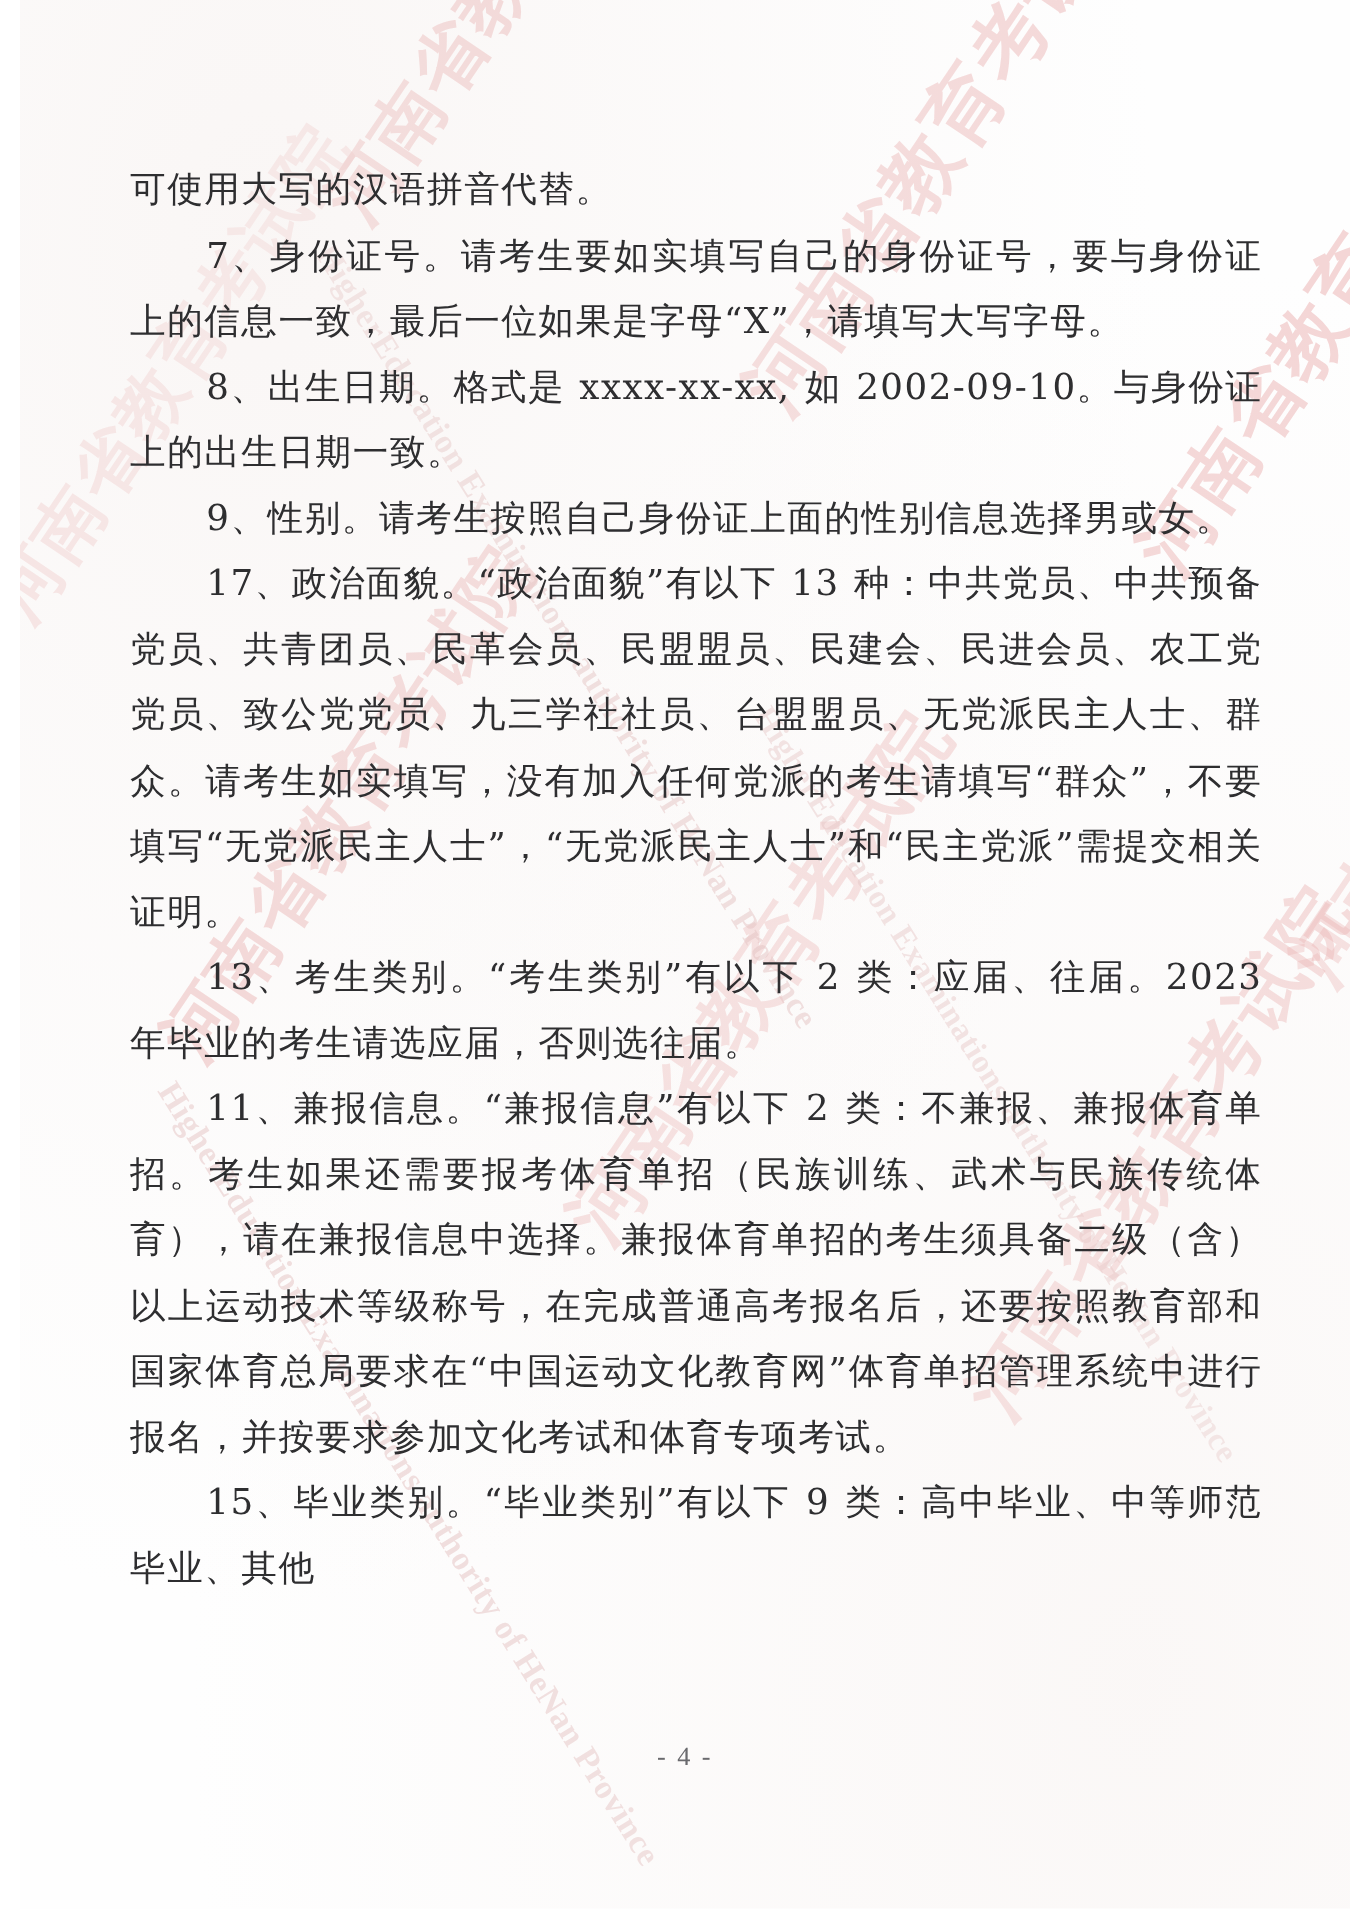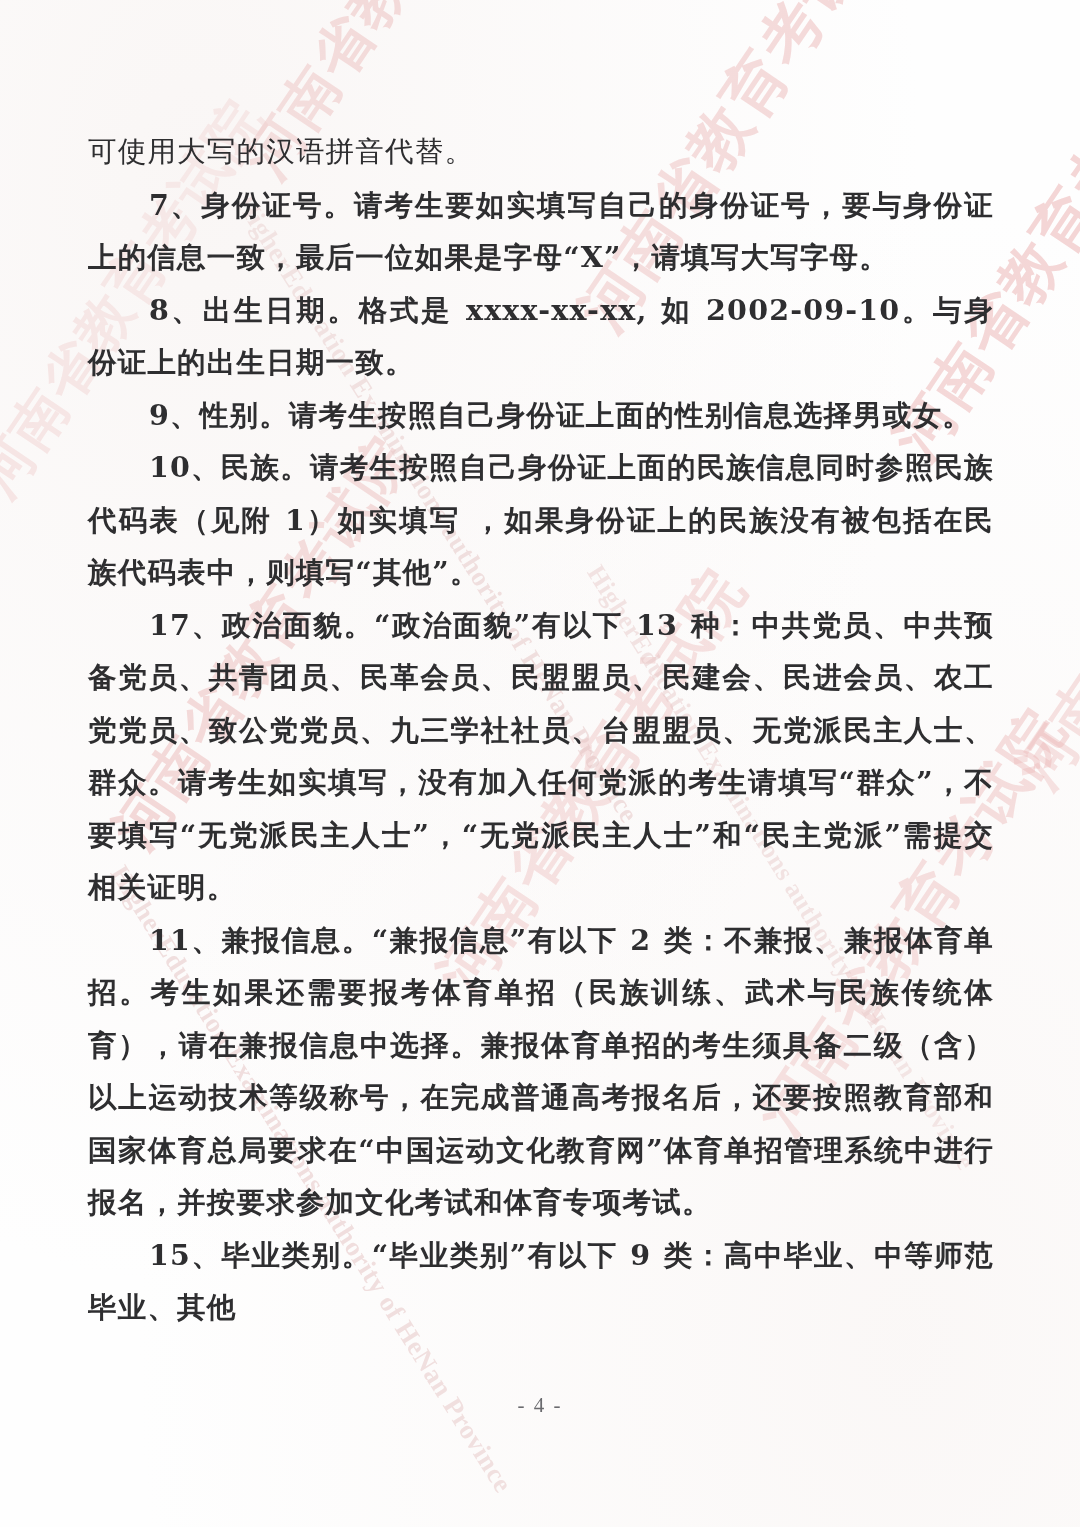--- a/index.html
+++ b/index.html
@@ -13,20 +13,21 @@
     overflow: hidden;
     font-family: "DejaVu Serif", "Liberation Serif", serif;
   }
 
   
   #page {
     position: absolute;
     inset: 0;
     background: #fefefe;
     overflow: hidden;
+    margin-left: 16px;
   }
 
   
   #watermark-layer {
     position: absolute;
     inset: 0;
     overflow: hidden;
     pointer-events: none;
     z-index: 1;
   }
@@ -66,21 +67,21 @@
     line-height: 52.5px;
     color: #2e2e30;
     text-align: justify;
     text-justify: inter-ideograph;
     letter-spacing: 1.2px;
     word-spacing: 1px;
   }
   .para.indent { text-indent: 61px; }
 
   
-  .para + .para { margin-top: 0px; font-weight: bold; }
+  .para + .para { margin-top: 0px; }
 
   
   #page-number {
     position: absolute;
     left: 0; right: 0;
     top: 1393px;
     text-align: center;
     font-family: "Liberation Serif", "DejaVu Serif", serif;
     font-size: 21px;
     color: #6a6a6e;
@@ -120,21 +121,21 @@
     <div class="wm-en" style="left:606px; top:560px; font-size:26px; transform:rotate(58deg); opacity:.42;">HigherEducation Examinations authority of HeNan Province</div>
   </div>
 
   <div id="scan-tint"></div>
 
   <div id="doc-body">
     <p class="para">可使用大写的汉语拼音代替。</p>
     <p class="para indent">7、身份证号。请考生要如实填写自己的身份证号，要与身份证上的信息一致，最后一位如果是字母“X”，请填写大写字母。</p>
     <p class="para indent">8、出生日期。格式是 xxxx-xx-xx, 如 2002-09-10。与身份证上的出生日期一致。</p>
     <p class="para indent">9、性别。请考生按照自己身份证上面的性别信息选择男或女。</p>
-    <p class="para indent">10、民族。请考生按照自己身份证上面的民族信息同时参照民族代码表（见附 1）如实填写 ，如果身份证上的民族没有被包括在民族代码表中，则填写“其他”。</p>
     <p class="para indent">17、政治面貌。“政治面貌”有以下 13 种：中共党员、中共预备党员、共青团员、民革会员、民盟盟员、民建会、民进会员、农工党党员、致公党党员、九三学社社员、台盟盟员、无党派民主人士、群众。请考生如实填写，没有加入任何党派的考生请填写“群众”，不要填写“无党派民主人士”，“无党派民主人士”和“民主党派”需提交相关证明。</p>
+    <p class="para indent">13、考生类别。“考生类别”有以下 2 类：应届、往届。2023 年毕业的考生请选应届，否则选往届。</p>
     <p class="para indent">11、兼报信息。“兼报信息”有以下 2 类：不兼报、兼报体育单招。考生如果还需要报考体育单招（民族训练、武术与民族传统体育），请在兼报信息中选择。兼报体育单招的考生须具备二级（含）以上运动技术等级称号，在完成普通高考报名后，还要按照教育部和国家体育总局要求在“中国运动文化教育网”体育单招管理系统中进行报名，并按要求参加文化考试和体育专项考试。</p>
     <p class="para indent">15、毕业类别。“毕业类别”有以下 9 类：高中毕业、中等师范毕业、其他</p>
   </div>
 
   <div id="page-number">- 4 -</div>
 
 </div>
 
 </body></html>

